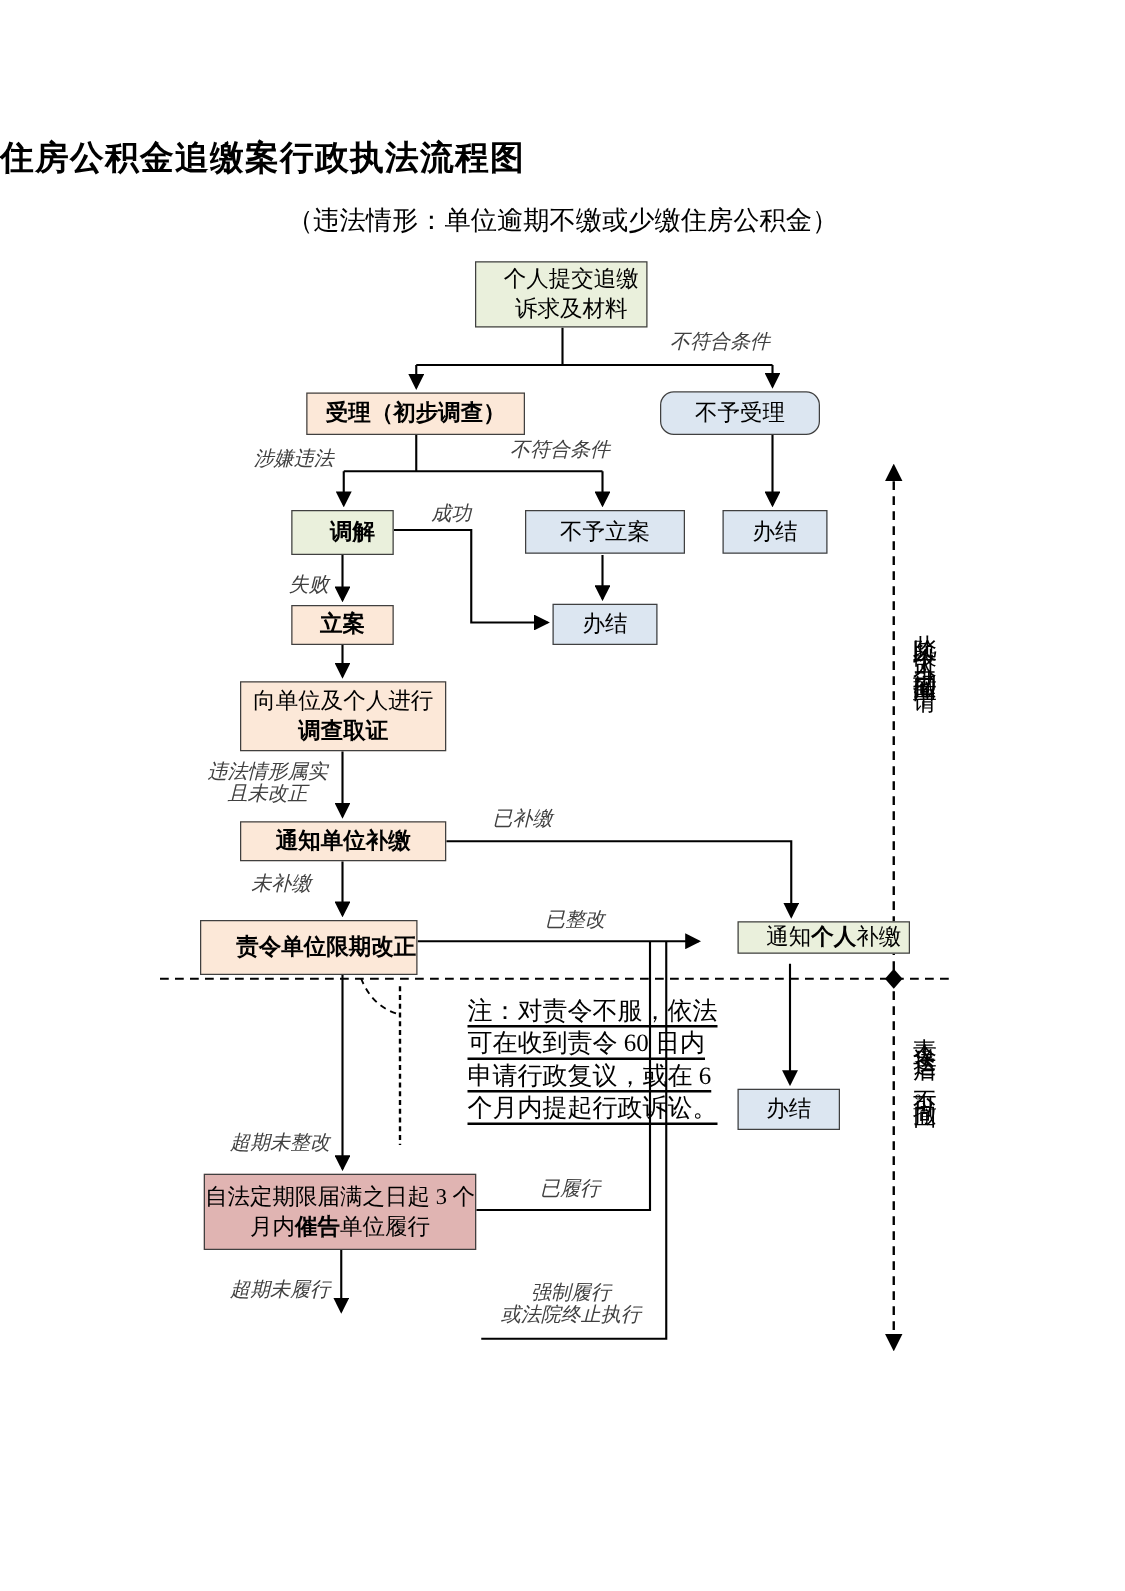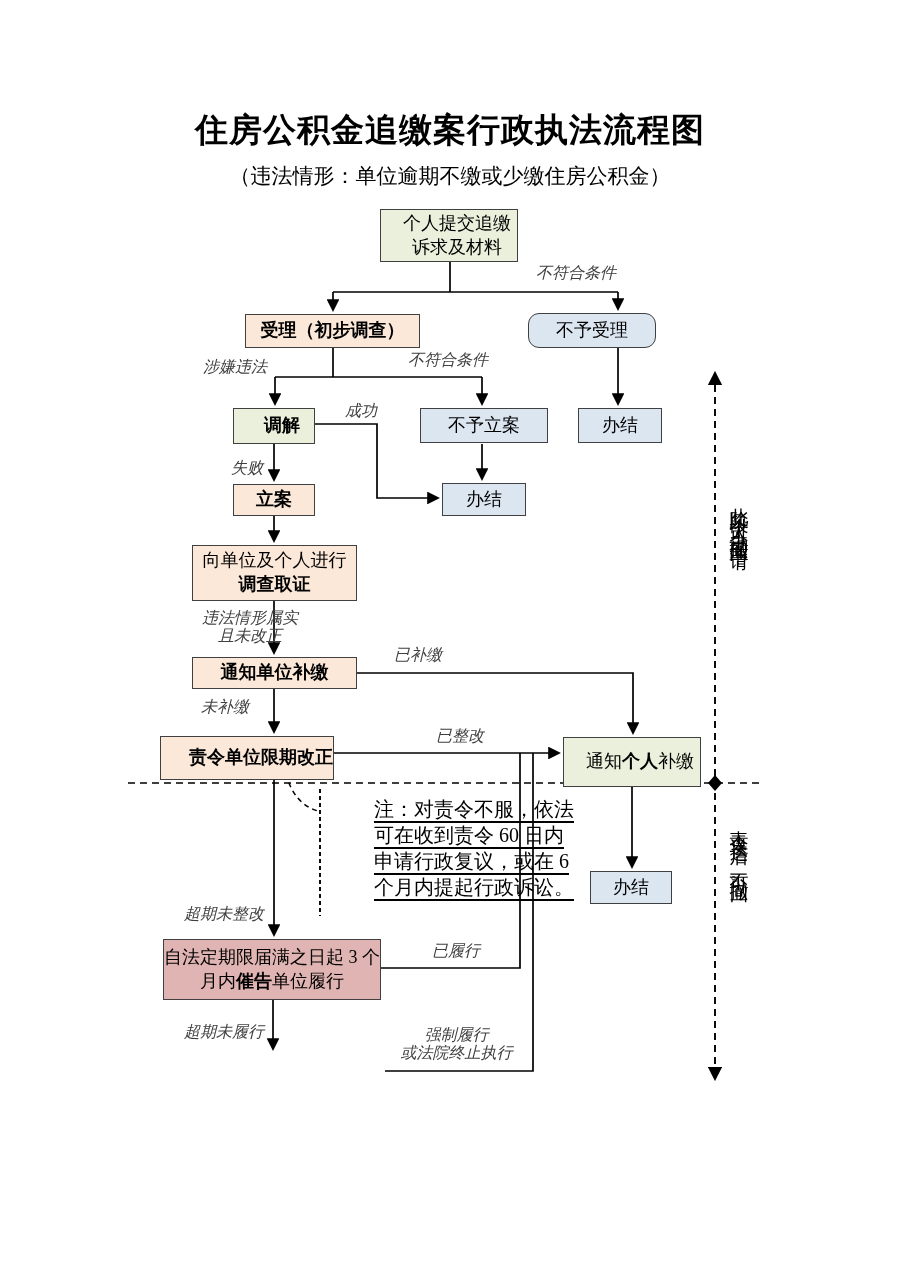--- a/index.html
+++ b/index.html
@@ -1,22 +1,22 @@
 <!DOCTYPE html>
 <html><head>
 <meta charset="utf-8">
 <style>
   html,body{margin:0;padding:0;background:#ffffff;}
   .canvas{
     position:relative;width:900px;height:1273px;background:#ffffff;
     font-family:"Liberation Serif", serif;color:#000;overflow:hidden;
   }
   .page-title{
-    position:absolute;left:0;top:108px;width:900px;text-align:center;
-    font-family:"Liberation Sans", sans-serif;font-weight:bold;font-size:33px;letter-spacing:1px;
+    position:absolute;left:0;top:108px;width:900px;
+    font-family:"Liberation Sans", sans-serif;font-weight:bold;font-size:27px;letter-spacing:1px;
   }
   .page-subtitle{
     position:absolute;left:0;top:162px;width:900px;text-align:center;
     font-family:"Liberation Sans", sans-serif;font-size:21px;
   }
   svg.connectors{position:absolute;left:0;top:0;width:900px;height:1273px;}
   .node{
     position:absolute;box-sizing:border-box;border:1.7px solid #404040;
     display:flex;flex-direction:column;align-items:center;justify-content:center;
     text-align:center;font-size:18px;line-height:1.32;
@@ -146,21 +146,21 @@
   </div>
 
   <div class="node peach bold" style="left:192px;top:657px;width:165px;height:32px;">
     <div class="row">通知单位补缴</div>
   </div>
 
   <div class="node peach bold" style="left:160px;top:736px;width:174px;height:44px;align-items:flex-end;">
     <div class="row">责令单位限期改正</div>
   </div>
 
-  <div class="node green" style="left:563px;top:737px;width:138px;height:50px;align-items:center;">
+  <div class="node green" style="left:590px;top:737px;width:138px;height:26px;align-items:center;">
     <div class="row">
       <span>通知</span><span class="bold">个人</span><span>补缴</span>
     </div>
   </div>
 
   <div class="node blue" style="left:590px;top:871px;width:82px;height:33px;">
     <div class="row">办结</div>
   </div>
 
   <div class="node pink" style="left:163px;top:939px;width:218px;height:61px;">
@@ -169,21 +169,21 @@
       <span>月内</span><span class="bold">催告</span><span>单位履行</span>
     </div>
   </div>
 
 
   <div class="lbl" style="left:536px;top:263px;">不符合条件</div>
   <div class="lbl" style="left:203px;top:357px;">涉嫌违法</div>
   <div class="lbl" style="left:408px;top:350px;">不符合条件</div>
   <div class="lbl" style="left:345px;top:401px;">成功</div>
   <div class="lbl" style="left:231px;top:458px;">失败</div>
-  <div class="lbl center" style="left:158px;top:609px;width:112px;margin-left:36px;">
+  <div class="lbl center" style="left:158px;top:609px;width:112px;">
     <div>违法情形属实</div>
     <div>且未改正</div>
   </div>
   <div class="lbl" style="left:394px;top:645px;">已补缴</div>
   <div class="lbl" style="left:201px;top:697px;">未补缴</div>
   <div class="lbl" style="left:436px;top:726px;">已整改</div>
   <div class="lbl" style="left:184px;top:904px;">超期未整改</div>
   <div class="lbl" style="left:432px;top:941px;">已履行</div>
   <div class="lbl" style="left:184px;top:1022px;">超期未履行</div>
   <div class="lbl center" style="left:394px;top:1026px;width:125px;">

